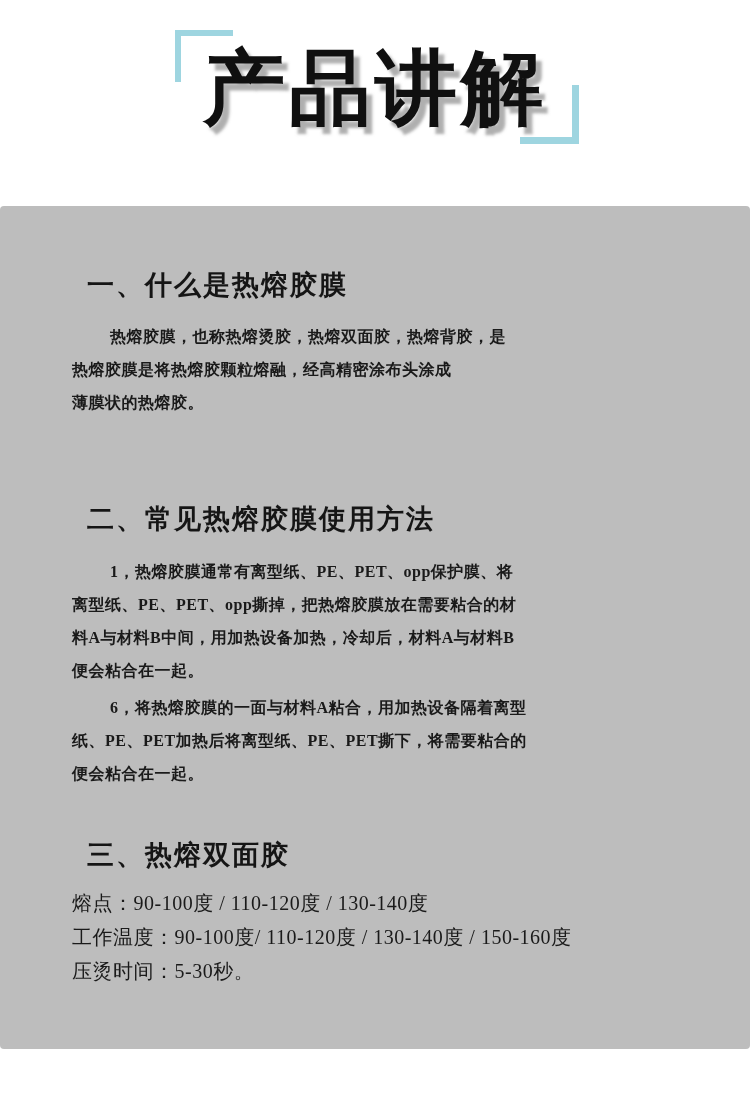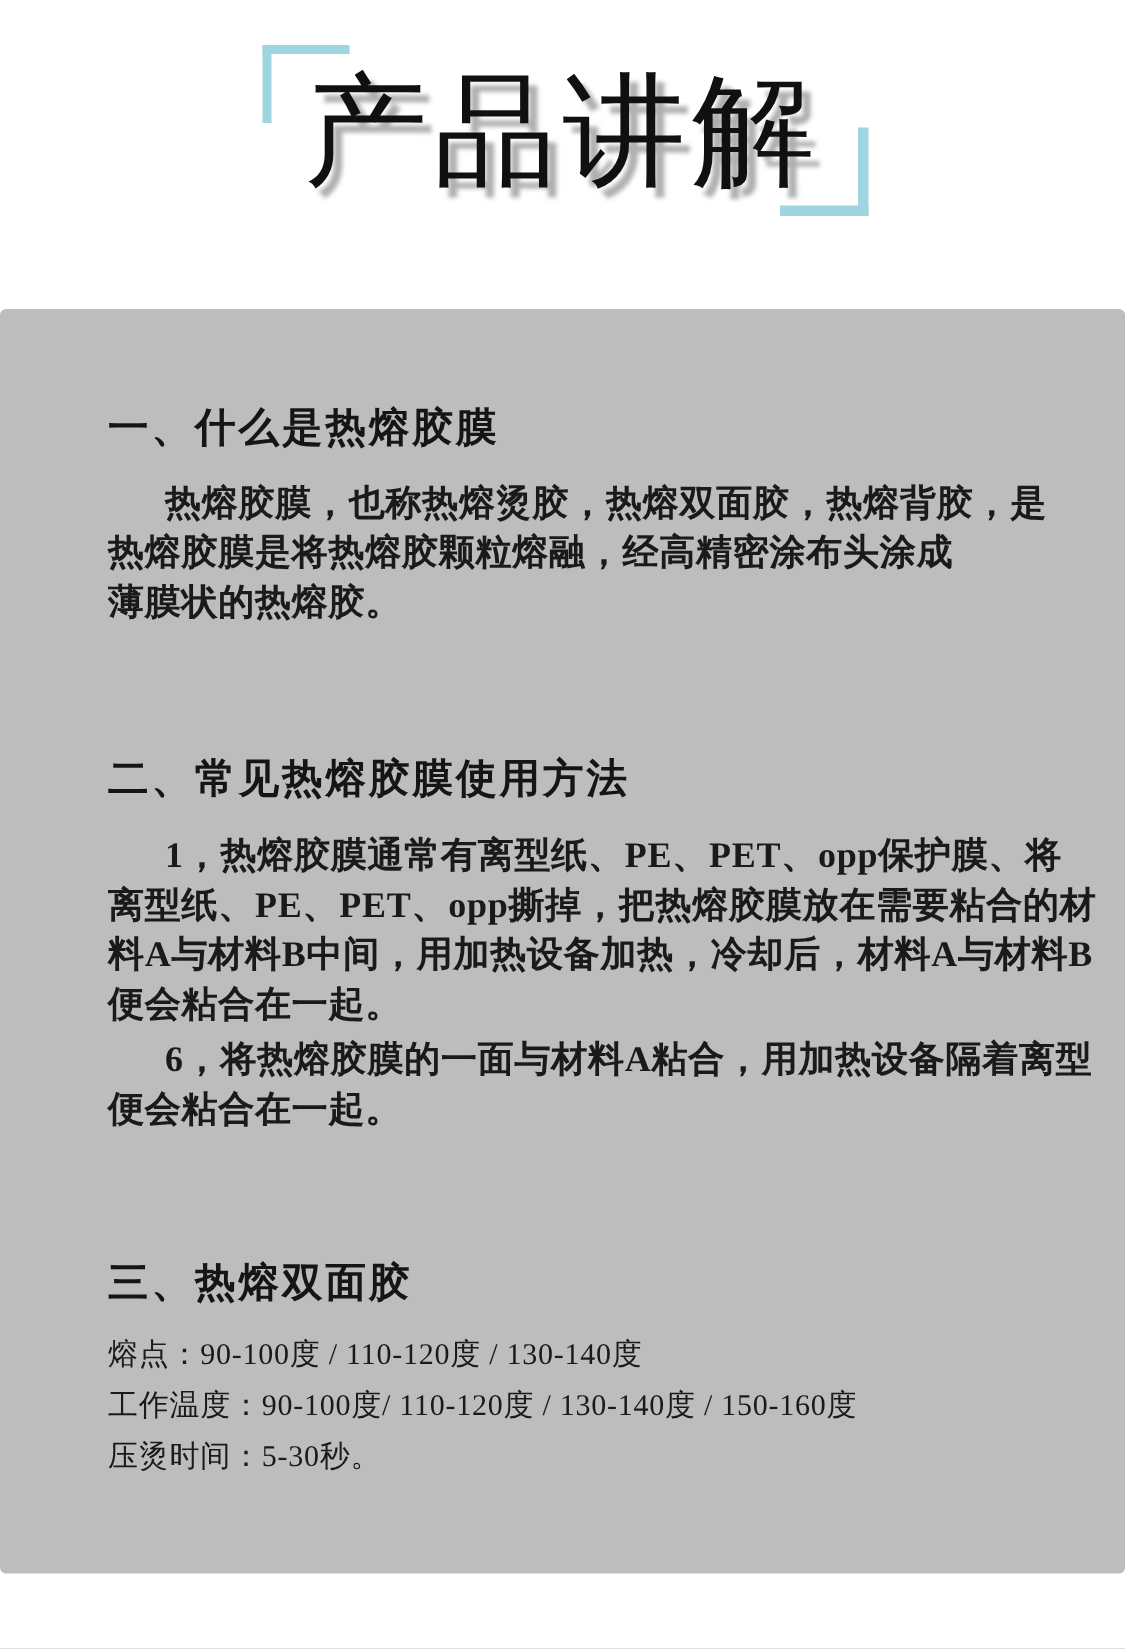--- a/index.html
+++ b/index.html
@@ -11,21 +11,21 @@
   }
   
   .title-block{
     position:absolute;top:34px;left:0;width:750px;
     text-align:center;
   }
   .title-inner{position:relative;display:inline-block;padding:6px 10px;}
   .page-title{
     margin:0;
     font-family:"Liberation Sans","DejaVu Sans",sans-serif;
-    font-weight:normal;
+    font-weight:bold;
     font-size:82px;
     line-height:96px;
     letter-spacing:4px;
     color:#101010;
     text-shadow:6px 7px 3px rgba(110,110,110,0.55);
     white-space:nowrap;
   }
   .bracket{position:absolute;display:block;}
   .bracket.tl{
     left:-18px;top:-4px;width:52px;height:46px;
@@ -37,32 +37,32 @@
     border-bottom:7px solid var(--accent,#9ed5e0);
     border-right:7px solid var(--accent,#9ed5e0);
   }
   
   .panel{
     position:absolute;left:0;top:206px;width:750px;height:843px;
     background:var(--panel-bg,#bdbdbd);
     border-radius:4px;
   }
   .sec-heading{
-    position:absolute;left:72px;margin:0;
+    position:absolute;left:87px;margin:0;
     font-family:"Liberation Sans","DejaVu Sans",sans-serif;
     font-weight:bold;
     font-size:27px;line-height:34px;letter-spacing:2px;
     color:#151515;white-space:nowrap;
   }
   .sec1-h{top:62px}
   .sec2-h{top:296px}
   .sec3-h{top:632px}
   .para{
     position:absolute;left:72px;width:610px;
-    font-weight:bold;font-size:24px;line-height:33px;letter-spacing:0.5px;
+    font-weight:bold;font-size:16px;line-height:33px;letter-spacing:0.5px;
   }
   .para1{top:114px}
   .para2{top:349px}
   .para3{top:485px}
   .line{white-space:nowrap;}
   .line.indent{text-indent:38px;}
   .specs{
     position:absolute;left:72px;top:680px;width:620px;
     font-weight:normal;font-size:20px;line-height:34px;letter-spacing:0.5px;
   }
@@ -90,20 +90,21 @@
 
   <h2 class="sec-heading sec2-h">二、常见热熔胶膜使用方法</h2>
   <div class="para para2">
     <div class="line indent">1，热熔胶膜通常有离型纸、PE、PET、opp保护膜、将</div>
     <div class="line">离型纸、PE、PET、opp撕掉，把热熔胶膜放在需要粘合的材</div>
     <div class="line">料A与材料B中间，用加热设备加热，冷却后，材料A与材料B</div>
     <div class="line">便会粘合在一起。</div>
   </div>
   <div class="para para3">
     <div class="line indent">6，将热熔胶膜的一面与材料A粘合，用加热设备隔着离型</div>
+    <div class="line">纸、PE、PET加热后将离型纸、PE、PET撕下，将需要粘合的</div>
     <div class="line">便会粘合在一起。</div>
   </div>
 
   <h2 class="sec-heading sec3-h">三、热熔双面胶</h2>
   <div class="specs">
     <div class="spec-line">熔点：90-100度 / 110-120度 / 130-140度</div>
     <div class="spec-line">工作温度：90-100度/ 110-120度 / 130-140度 / 150-160度</div>
     <div class="spec-line">压烫时间：5-30秒。</div>
   </div>
 

